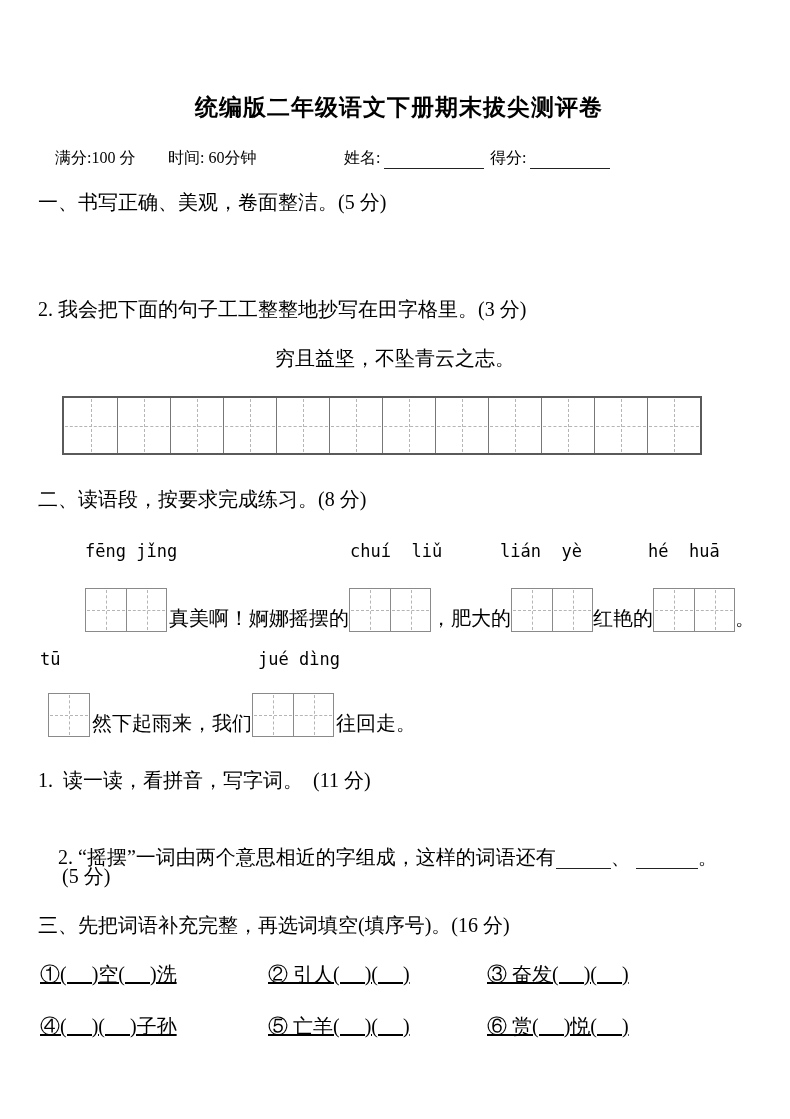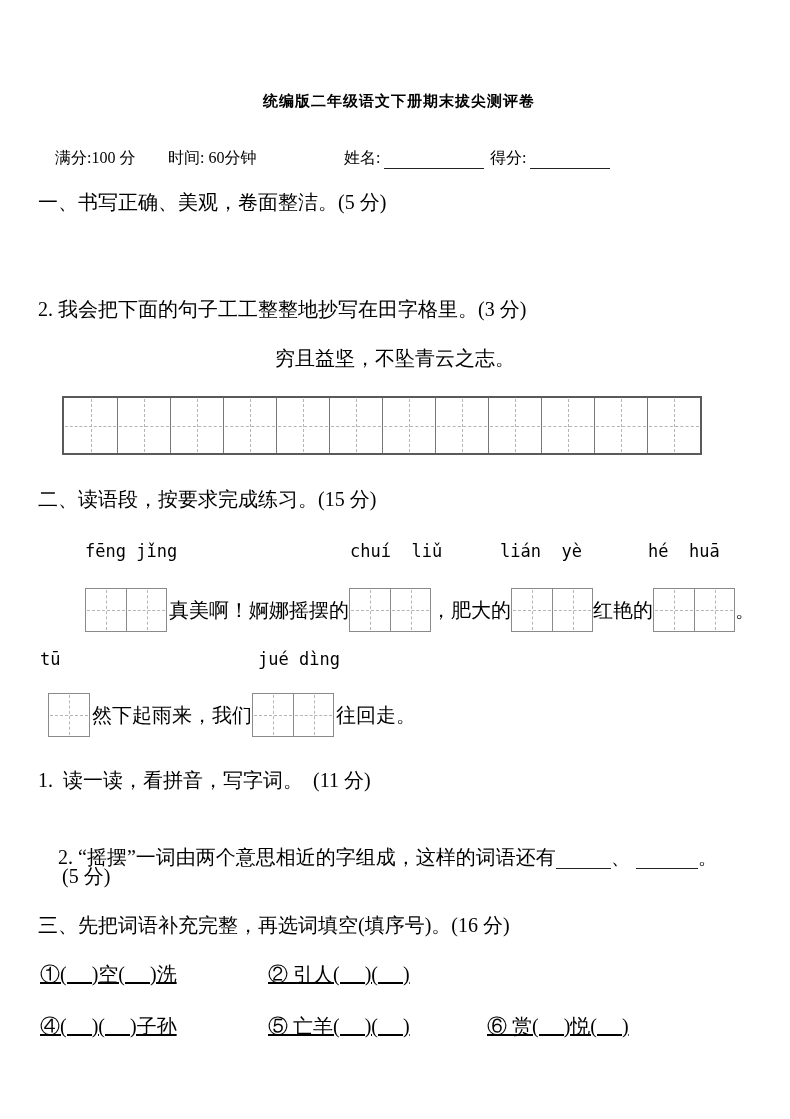--- a/index.html
+++ b/index.html
@@ -13,21 +13,21 @@
     color:#000;
     overflow:hidden;
   }
   .abs { position:absolute; }
   .pre { white-space:pre; }
   .cn { font-size:20px; line-height:24px; }
   .title {
     position:absolute; top:92px; left:0; width:100%;
     text-align:center;
     font-family:"DejaVu Sans","Liberation Sans",sans-serif;
-    font-weight:900; font-size:15px; letter-spacing:1px;padding-left:8px;
+    font-weight:900; font-size:23px; letter-spacing:1px;padding-left:8px;
   }
   .info-row { position:absolute; top:148px; left:0; width:100%; height:26px; font-size:16px; }
   .info-row > span { position:absolute; top:0; white-space:pre; }
   .blank {
     display:inline-block;
     border-bottom:1px solid #222;
     height:18px;
     vertical-align:bottom;
   }
   .pinyin {
@@ -46,21 +46,21 @@
     content:""; position:absolute; top:1px; bottom:1px; left:50%;
     border-left:1px dashed #b5b5b5;
   }
   .big-grid {
     position:absolute; left:62px; top:396px;
     display:flex; border:2px solid #5a5a5a; background:#fff;
   }
   .big-grid .tzg-cell { width:53px; height:55px; }
   .big-grid .tzg-cell + .tzg-cell { border-left:1px solid #777; }
   
-  .boxline { display:flex; align-items:center; font-size:20px; white-space:pre;font-family:Liberation Mono, monospace; }
+  .boxline { display:flex; align-items:flex-end; font-size:20px; white-space:pre;font-family:Liberation Mono, monospace; }
   .boxline .seg { flex:none; }
   .gap-l { }
   .gap-s { margin-left:2px; }
   .s3-row { position:absolute; left:0; width:100%; height:26px; font-size:20px; }
   .s3-row > span { position:absolute; top:0; white-space:pre;text-decoration:underline; }
 </style>
 </head>
 <body>
 
 <div class="page">
@@ -86,21 +86,21 @@
       <span class="tzg-cell"></span>
       <span class="tzg-cell"></span>
       <span class="tzg-cell"></span>
       <span class="tzg-cell"></span>
       <span class="tzg-cell"></span>
       <span class="tzg-cell"></span>
       <span class="tzg-cell"></span>
       <span class="tzg-cell"></span>
     </div>
 
-  <div class="abs cn pre" style="left:38px; top:487px">二、读语段，按要求完成练习。(15 分)</div>
+  <div class="abs cn pre" style="left:38px; top:487px">二、读语段，按要求完成练习。(8 分)</div>
 
   <span class="abs pinyin" style="left:85px;  top:541px">fēng jǐng</span>
   <span class="abs pinyin" style="left:350px; top:541px">chuí  liǔ</span>
   <span class="abs pinyin" style="left:500px; top:541px">lián  yè</span>
   <span class="abs pinyin" style="left:648px; top:541px">hé  huā</span>
 
   <div class="abs boxline" style="left:85px; top:588px">
     <span class="tzg-box"><span class="tzg-cell"></span><span class="tzg-cell"></span></span>
     <span class="seg gap-s">真美啊！婀娜摇摆的</span>
     <span class="tzg-box"><span class="tzg-cell"></span><span class="tzg-cell"></span></span>
@@ -127,20 +127,21 @@
   <div class="abs cn" style="left:38px; top:821px; white-space:pre">
     <span>2. “摇摆”一词由两个意思相近的字组成，这样的词语还有</span><span class="blank" style="width:55px"></span><span>、</span> <span class="blank" style="width:62px"></span><span>。</span>
   </div>
   <div class="abs cn pre" style="left:62px; top:864px">(5 分)</div>
 
   <div class="abs cn pre" style="left:38px; top:913px">三、先把词语补充完整，再选词填空(填序号)。(16 分)</div>
 
   <div class="s3-row" style="top:961px">
     <span style="left:40px">①(     )空(     )洗</span>
     <span style="left:268px">② 引人(     )(     )</span>
+    <span style="left:487px">③ 奋发(     )(     )</span>
   </div>
   <div class="s3-row" style="top:1013px">
     <span style="left:268px">⑤ 亡羊(     )(     )</span>
     <span style="left:40px">④(     )(     )子孙</span>
     <span style="left:487px">⑥ 赏(     )悦(     )</span>
   </div>
 
 </div>
 
 </body></html>

